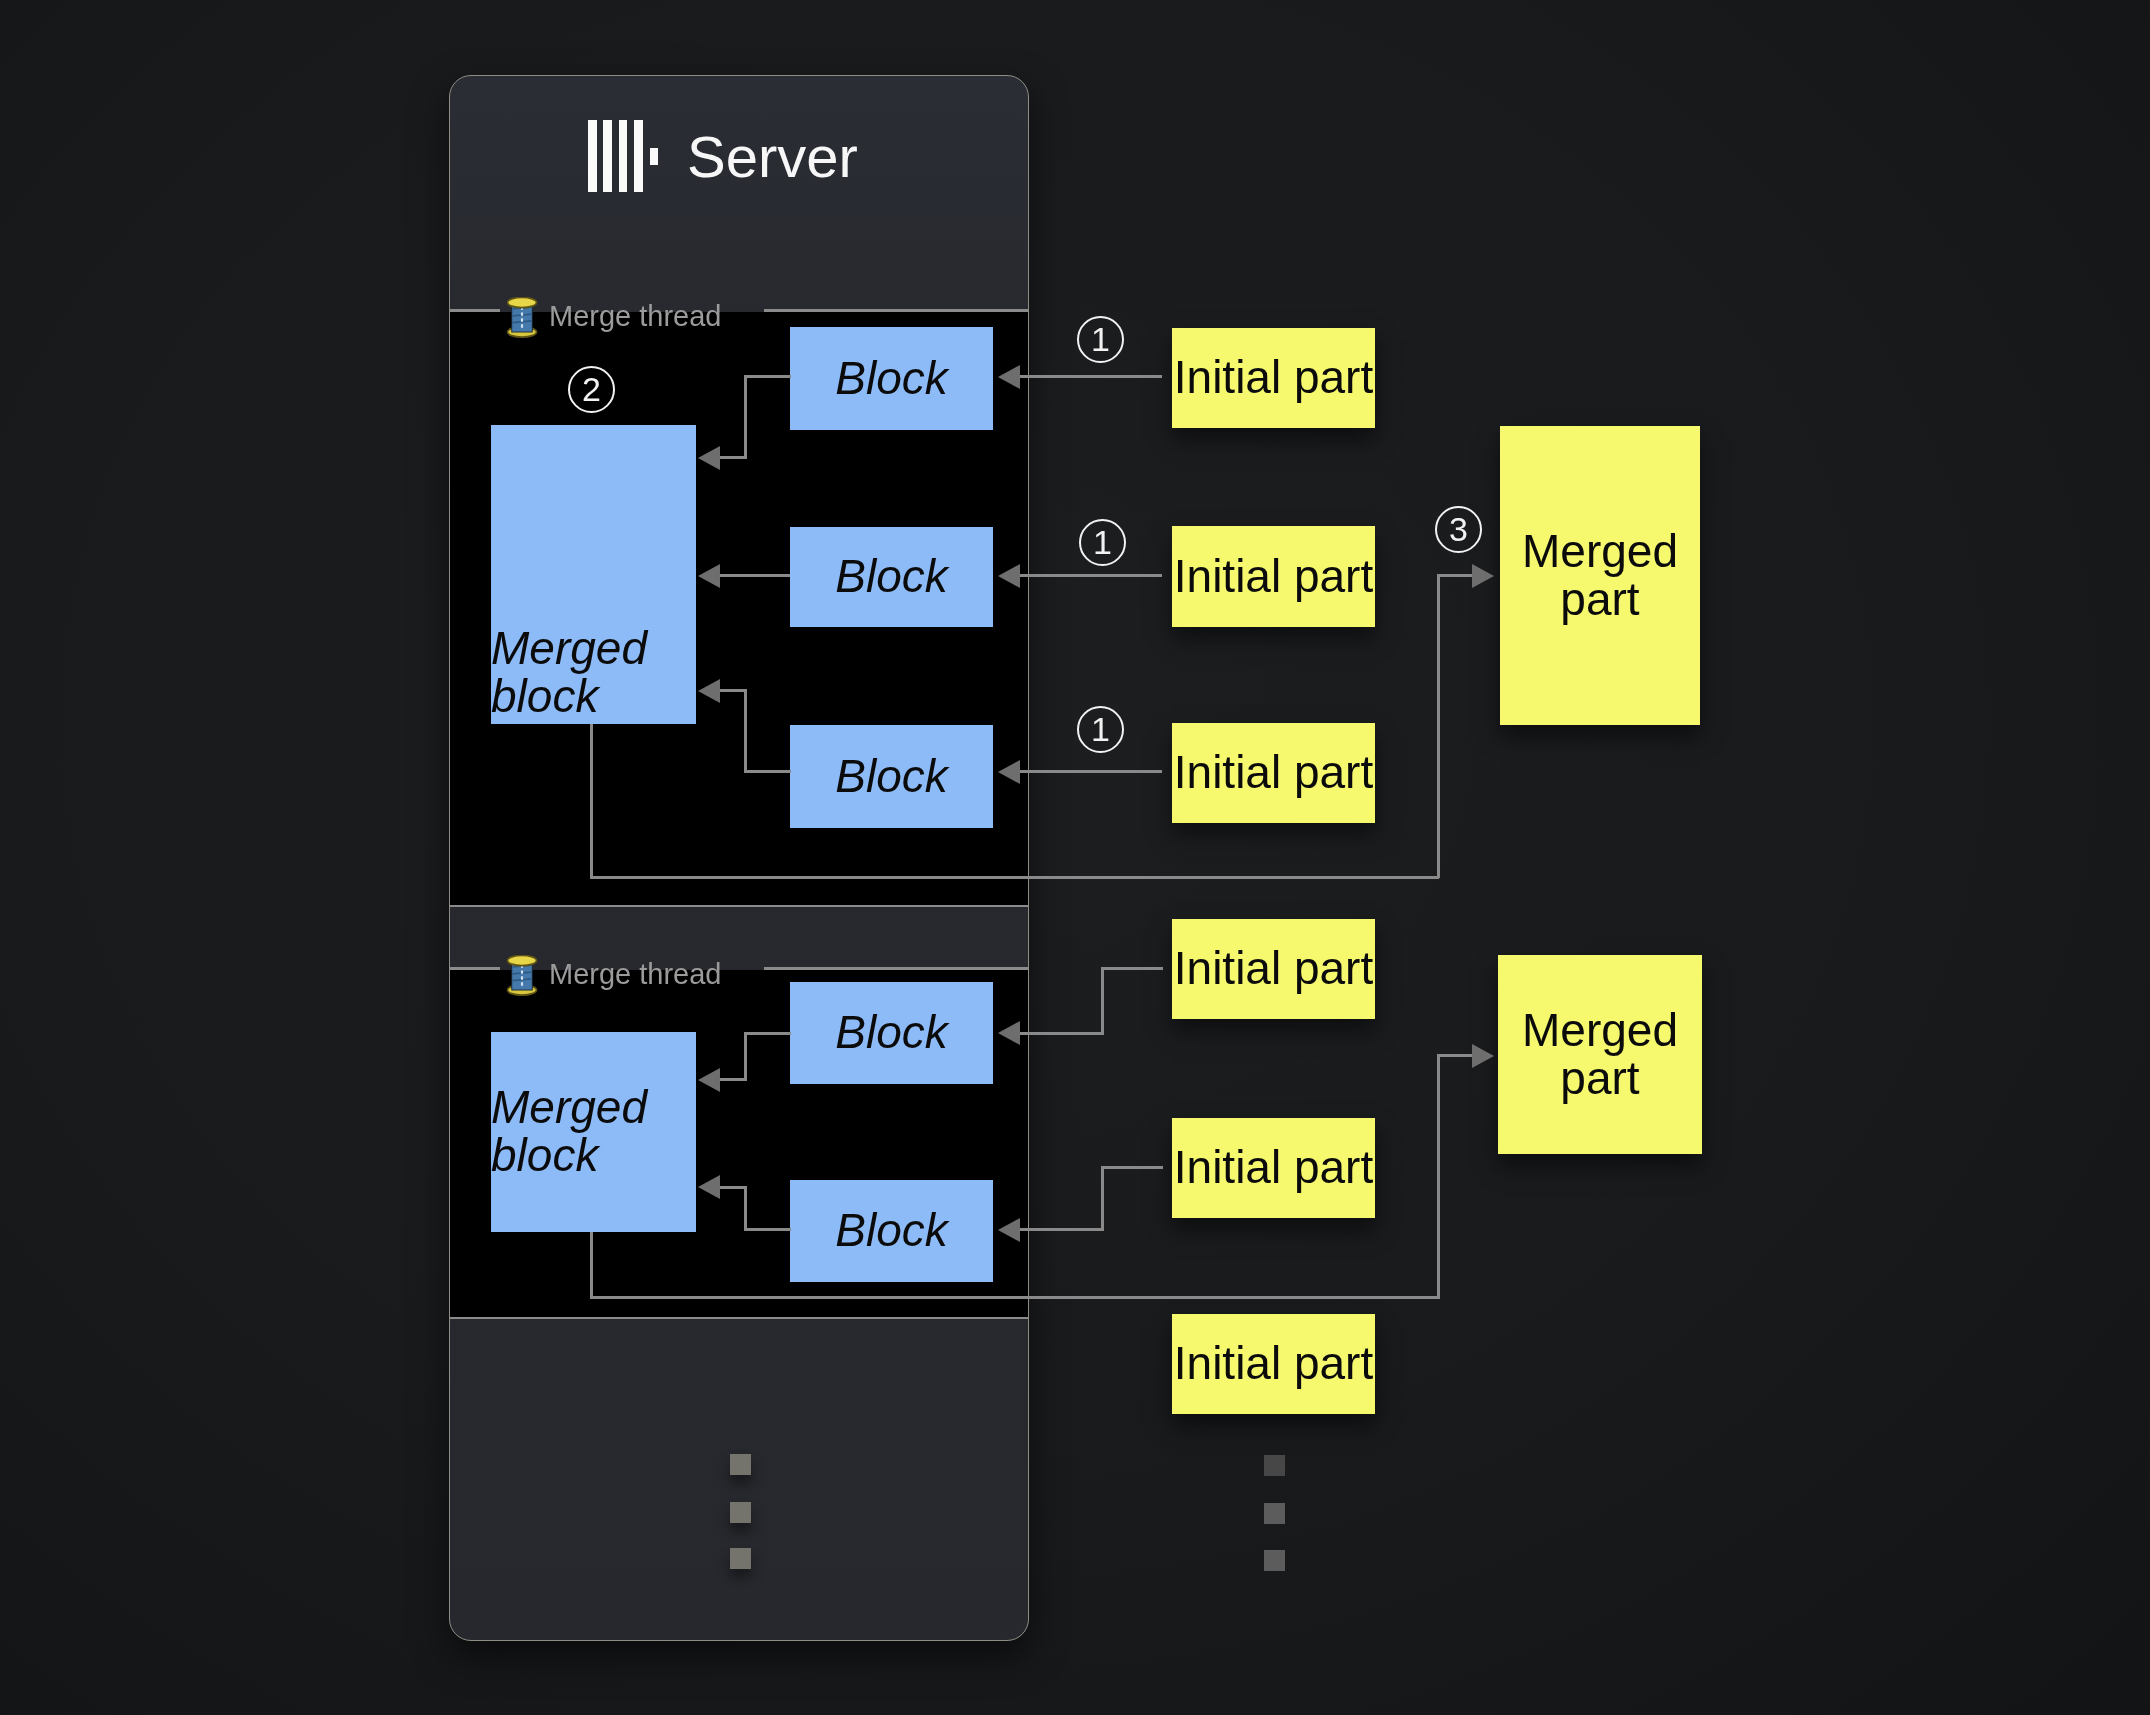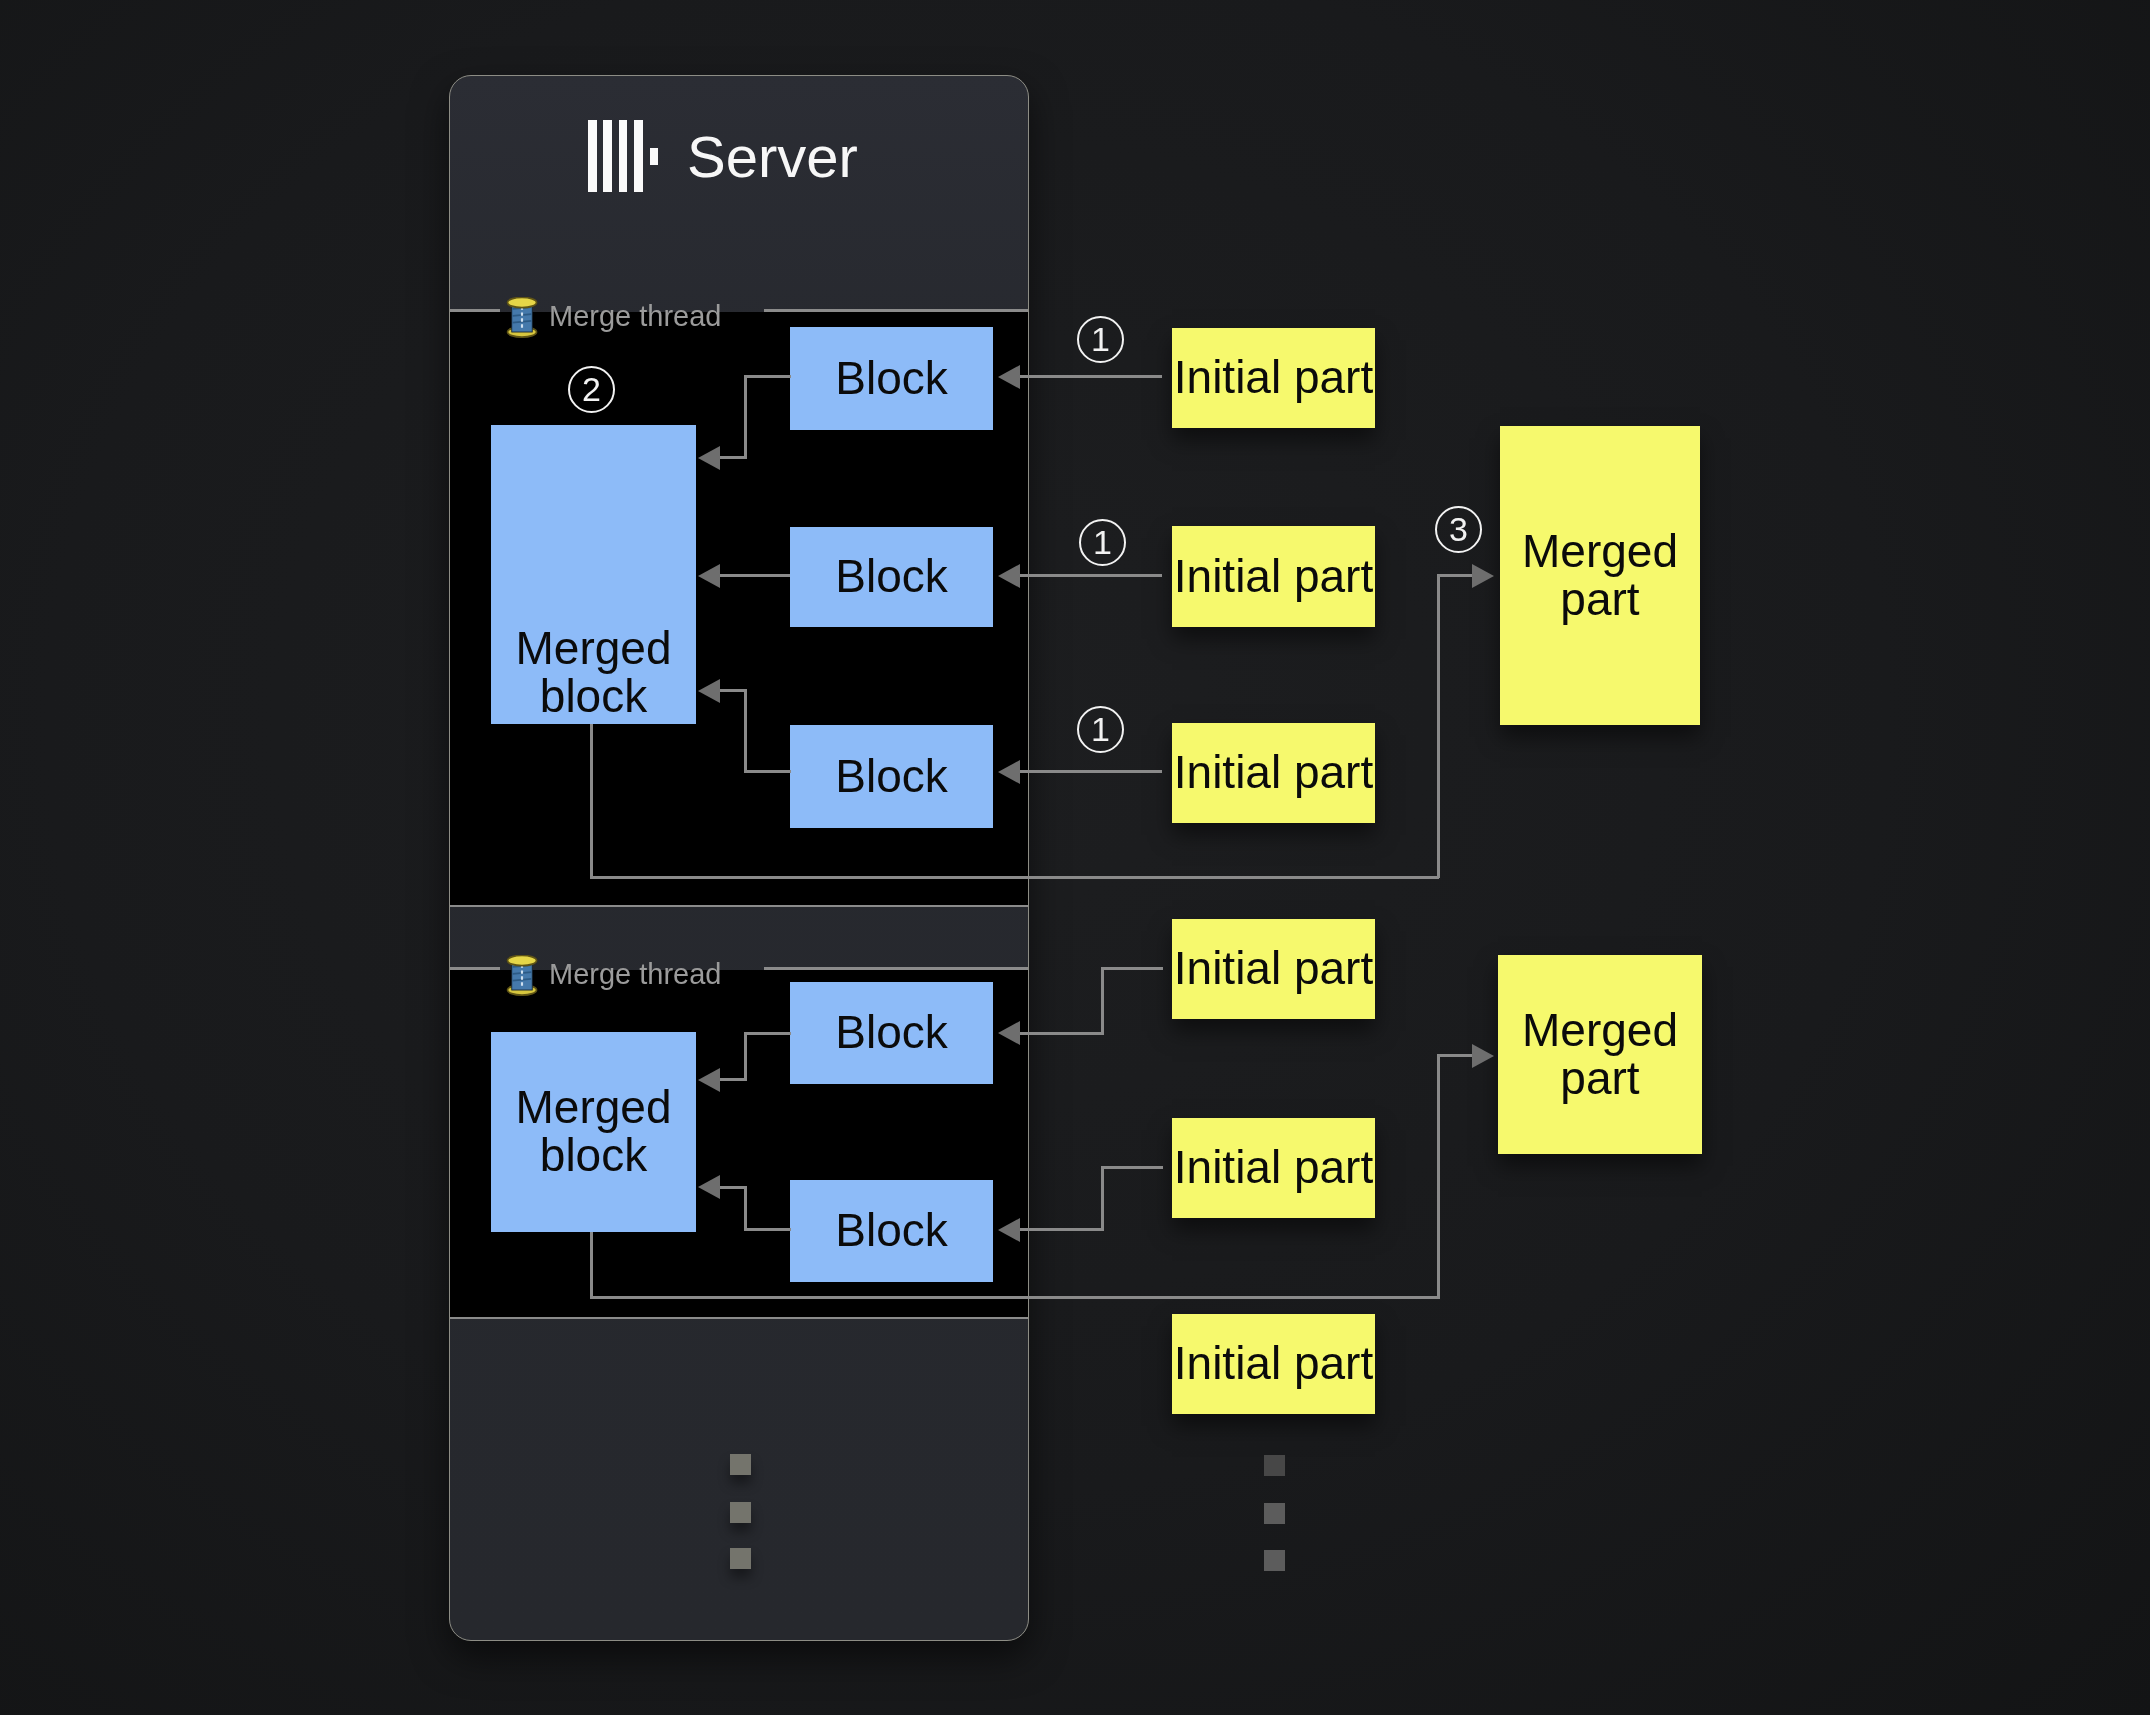--- a/index.html
+++ b/index.html
@@ -23,21 +23,21 @@
   
   .logo{left:588px;top:120px;width:72px;height:72px;display:flex;gap:6.8px;}
   .logo .bar{width:8.6px;height:72px;background:#fafafa;}
   .logo .nub{width:8.6px;height:17px;background:#fafafa;align-self:center;}
   .title{left:687px;top:124px;height:65px;line-height:65px;font-size:58px;color:#f7f7f7;}
   
   .spool{width:36px;height:41px;}
   .tlabel{font-size:29px;line-height:33px;color:#9b9b9b;white-space:nowrap;}
   
   .bluebox{background:#8dbbf8;color:#0b0b0b;display:flex;align-items:center;justify-content:center;
-    text-align:center;font-size:46px;line-height:1.04;}
+    text-align:left;font-size:46px;line-height:1.04;font-style:italic;}
   .yellowbox{background:#f6f96d;color:#0b0b0b;display:flex;align-items:center;justify-content:center;
     text-align:center;font-size:46px;line-height:1.04;box-shadow:0 12px 20.5px rgba(0,0,0,.5);}
   .bottom-align{align-items:flex-end;padding-bottom:3.4px;box-sizing:border-box;}
   
   .badge{width:43px;height:43px;border:2.6px solid #f2f2f2;border-radius:50%;
     color:#f2f2f2;font-size:34px;display:flex;align-items:center;justify-content:center;}
   
   .hline{height:2.6px;background:#8a8a8a;}
   .vline{width:2.6px;background:#8a8a8a;}
   .arrow-w{width:0;height:0;border-top:12px solid transparent;border-bottom:12px solid transparent;

